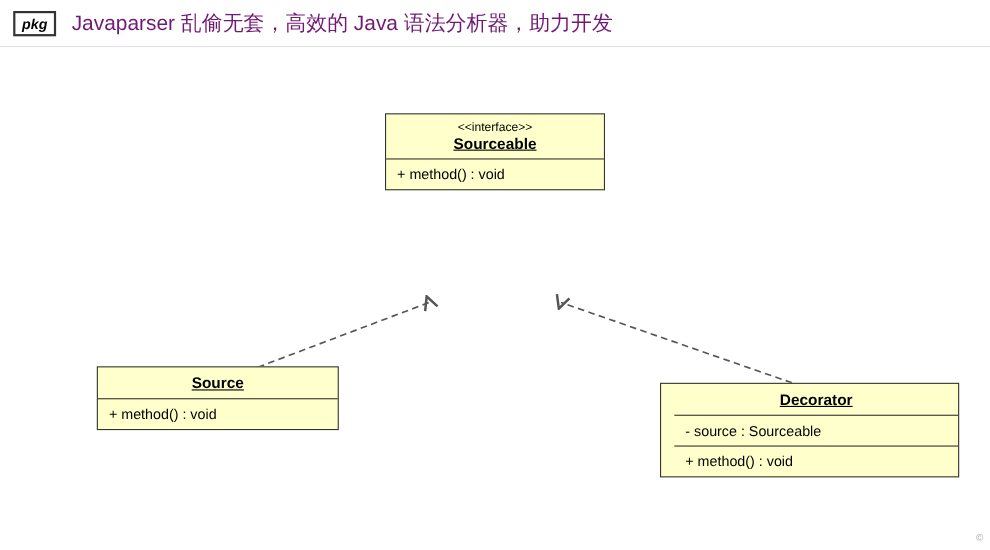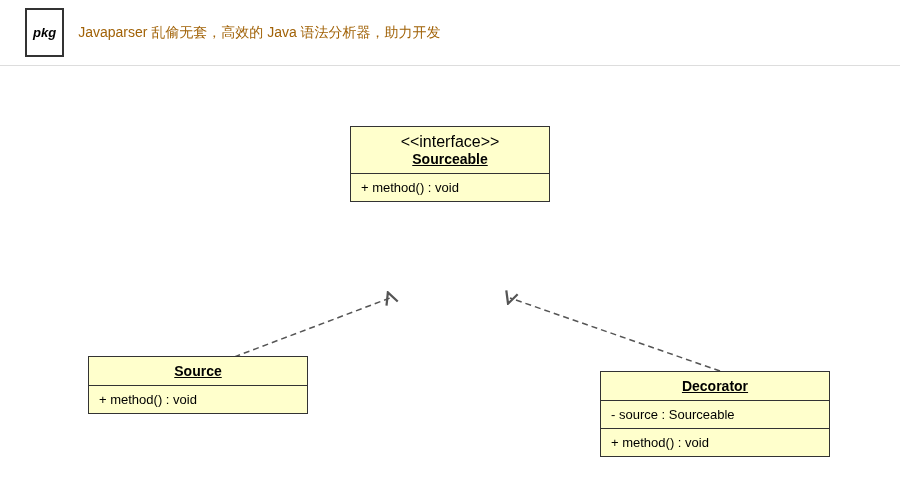--- a/index.html
+++ b/index.html
@@ -15,32 +15,31 @@
       display: flex;
       align-items: center;
       padding: 8px 12px;
       border-bottom: 1px solid #ddd;
       background: #fff;
     }
 
     .pkg-badge {
       background: #fff;
       border: 2px solid #333;
-      padding: 15px 6px;
+      padding: 2px 6px;
       font-size: 13px;
       font-weight: bold;
       font-style: italic;
       margin-right: 14px;
       flex-shrink: 0;
-      margin-left: 13px;
     }
 
     .header-text {
-      font-size: 14px;
-      color: #a16207;
+      font-size: 19px;
+      color: #701a75;
     }
 
     .diagram-area {
       position: relative;
       width: 900px;
       height: 455px;
       background: #fff;
     }
 
     .uml-box {
@@ -60,21 +59,21 @@
       font-size: 13px;
     }
 
     .uml-box-body2 {
       border-top: 1.5px solid #333;
       padding: 6px 10px;
       font-size: 13px;
     }
 
     .stereotype {
-      font-size: 16px;
+      font-size: 11px;
       font-style: normal;
       display: block;
     }
 
     .class-name {
       font-weight: bold;
       font-size: 14px;
       display: block;
       text-decoration: underline;
     }
@@ -136,21 +135,21 @@
 
   <div class="uml-box" style="left: 88px; top: 290px; width: 220px;">
     <div class="uml-box-header">
       <span class="class-name">Source</span>
     </div>
     <div class="uml-box-body">
       <span class="method-text">+ method() : void</span>
     </div>
   </div>
 
-  <div class="uml-box" style="left: 600px; top: 305px; width: 230px;">
+  <div class="uml-box" style="left: 600px; top: 305px; width: 272px; padding-left: 12px;">
     <div class="uml-box-header">
       <span class="class-name">Decorator</span>
     </div>
     <div class="uml-box-body">
       <span>- source : Sourceable</span>
     </div>
     <div class="uml-box-body2">
       <span class="method-text">+ method() : void</span>
     </div>
   </div>

